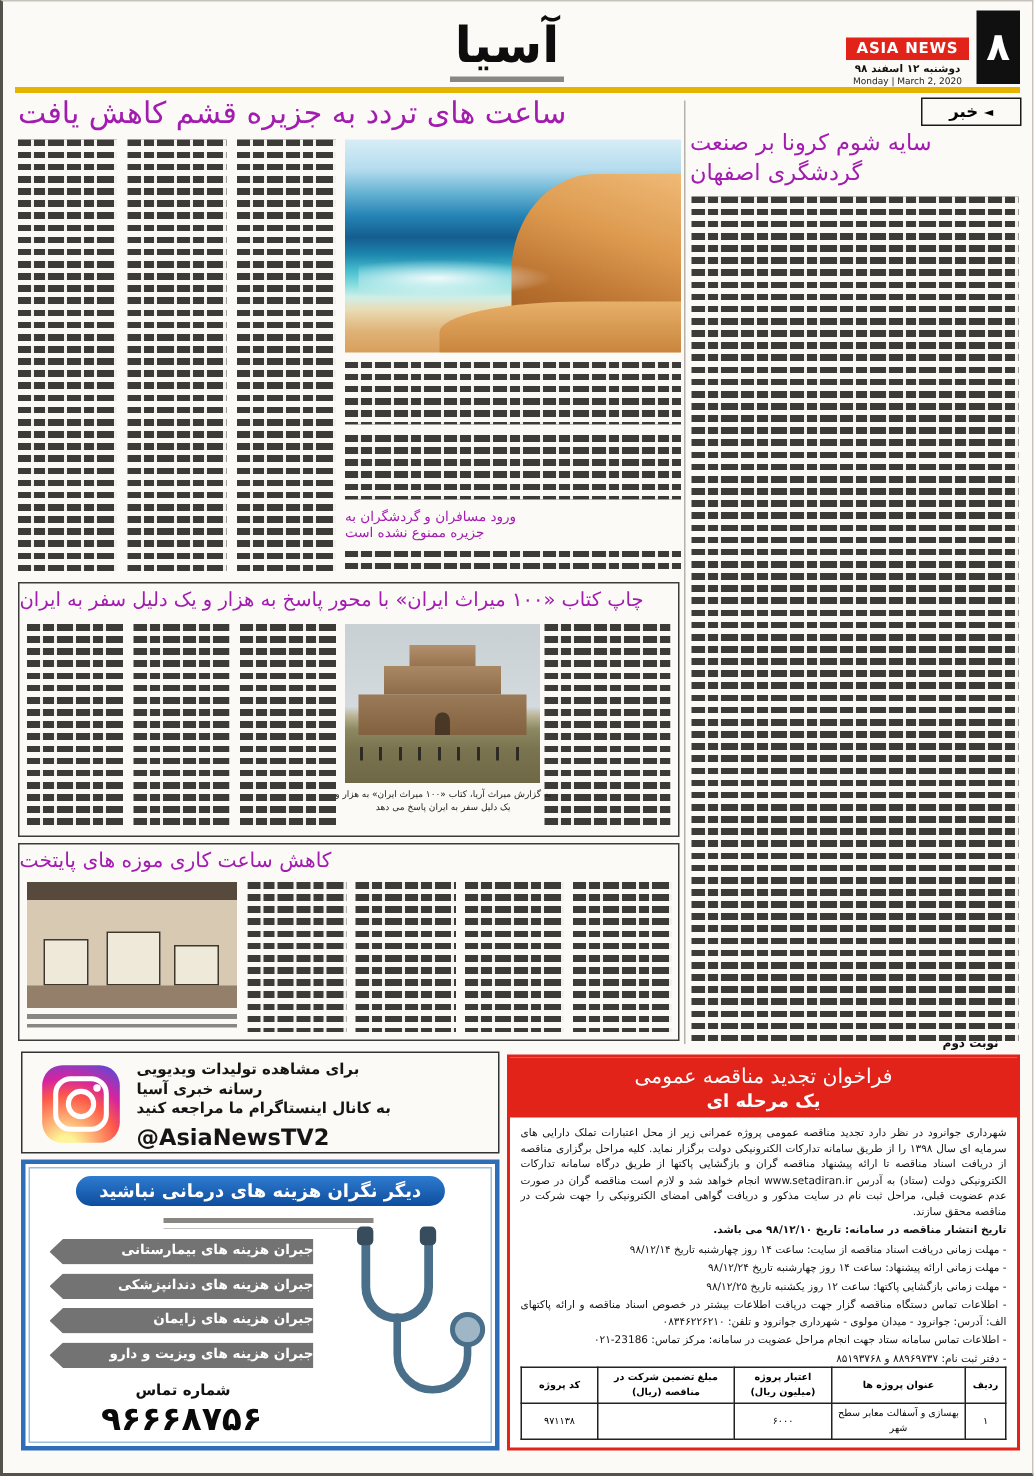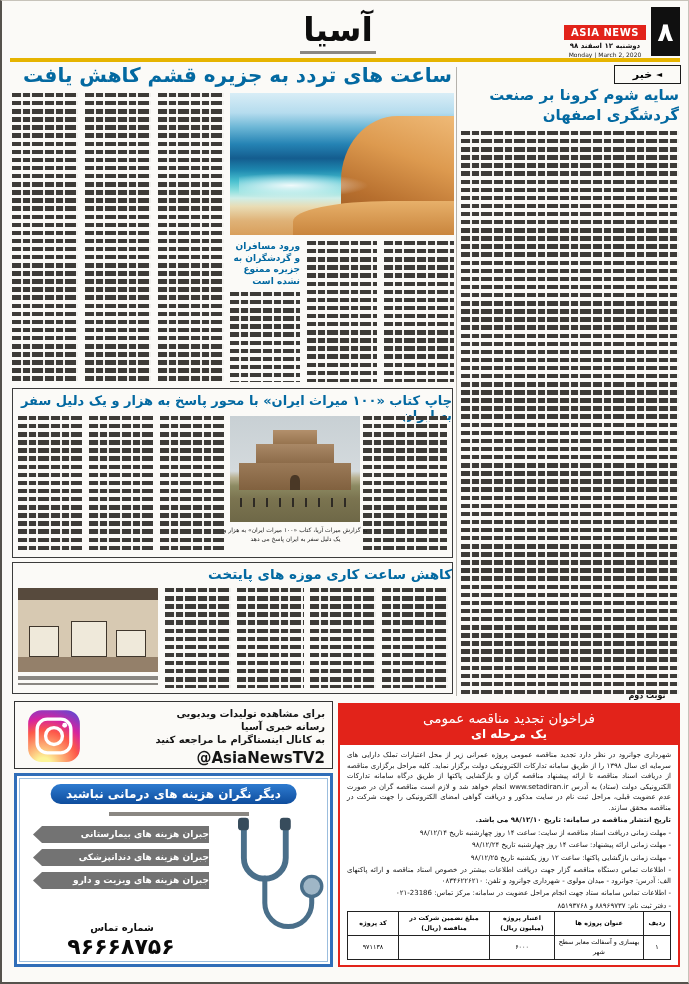--- a/index.html
+++ b/index.html
@@ -29,21 +29,21 @@
   .brandbox{background:#e2231a;color:#fff;font-weight:bold;font-size:10px;line-height:15px;
             text-align:center;letter-spacing:.5px;}
   .rule-y{background:#e6b400;}
   .divider{background:#b5b2ac;}
 
   
   .tab{border:1px solid #1a1a1a;display:flex;align-items:center;justify-content:center;gap:4px;
        direction:rtl;font-size:11px;font-weight:bold;background:#fbfaf7;}
   .tab .ic{font-size:8px;line-height:1;}
 
-  .hl{font-weight:bold;color:#0369a1;direction:rtl;text-align:right;}
+  .hl{font-weight:normal;color:#a21caf;direction:rtl;text-align:left;}
 
   .boxed{border:1px solid #3c3c3c;box-sizing:border-box;background:#fbfaf7;}
 
   
   .photo-beach{background:linear-gradient(180deg,#d8edf6 0%,#b5dcee 14%,#6db7d6 24%,#2583b4 36%,
       #145d8f 46%,#1d86ae 54%,#49c0cf 62%,#8fe0df 69%,#cfeee8 74%,#e9dcb4 80%,#dfb277 90%,#d89f5c 100%);
       position:relative;overflow:hidden;}
   .cliff{position:absolute;right:-12px;top:16%;width:56%;height:76%;
       background:linear-gradient(200deg,#f0bc7a 0%,#dd9a4f 40%,#b76f2e 75%,#9a5a24 100%);
       border-radius:45% 0 0 12% / 60% 0 0 10%;}
@@ -60,21 +60,21 @@
   .zig-door{position:absolute;left:46%;bottom:30%;width:8%;height:14%;background:#4a3826;border-radius:40% 40% 0 0;}
   .zig-people{position:absolute;bottom:14%;left:8%;right:8%;height:9%;
       background:repeating-linear-gradient(90deg,#2e2a24 0 2px, rgba(0,0,0,0) 2px 13px);}
 
   .photo-museum{background:#d7c9b2;position:relative;overflow:hidden;}
   .mus-ceiling{position:absolute;top:0;left:0;right:0;height:14%;background:#574a3d;}
   .mus-floor{position:absolute;bottom:0;left:0;right:0;height:18%;background:#94806a;}
   .vitrine{position:absolute;background:#efe9da;border:1px solid #3f362c;}
 
   
-  .igtxt{direction:rtl;text-align:right;color:#151515;}
+  .igtxt{direction:rtl;text-align:left;color:#151515;}
   .igline{font-size:10px;font-weight:bold;line-height:13px;}
   .ighandle{font-size:15px;font-weight:bold;direction:ltr;margin-top:3px;}
 
   
   .adbox{border:3px solid #2f6db8;box-sizing:border-box;background:#fff;
          box-shadow:inset 0 0 0 2px #fff, inset 0 0 0 3px #9cbede;}
   .adtitle{background:linear-gradient(180deg,#2e7bd0,#0e4d9d);border-radius:14px;color:#fff;
            font-weight:bold;font-size:12px;padding:3px 16px;white-space:nowrap;direction:rtl;}
   .ribbon{background:#737373;color:#fff;font-size:9px;font-weight:bold;line-height:17px;height:17px;
           text-align:right;direction:rtl;margin-bottom:6px;
@@ -132,21 +132,21 @@
     <div class="cliff2"></div>
     <div class="foam"></div>
   </div>
 
   <div class="abs cols" style="left:10px;top:92px;width:212px;height:289px;">
     <div class="ft"></div>
     <div class="ft"></div>
     <div class="ft"></div>
   </div>
 
-  <div class="abs cols" style="left:228px;top:240px;width:224px;height:141px;">
+  <div class="abs cols" style="left:228px;top:240px;width:224px;height:141px;flex-direction:column;">
     <div class="ft"></div>
     <div class="ft"></div>
     <div class="col-stack">
       <div class="hl" style="font-size:9px;line-height:1.3;">
         <div>ورود مسافران و گردشگران به</div>
         <div>جزیره ممنوع نشده است</div>
       </div>
       <div class="ft grow"></div>
     </div>
   </div>
@@ -218,20 +218,21 @@
     </div>
   </div>
 
   <div class="abs adbox" style="left:12px;top:772px;width:319px;height:194px;padding-left:12px;">
     <div class="abs adtitle" style="left:50%;top:8px;transform:translateX(-50%);">دیگر نگران هزینه های درمانی نباشید</div>
     <div class="abs ft-light" style="left:92px;top:36px;width:140px;height:7px;"></div>
 
     <div class="abs" style="left:16px;top:50px;width:176px;">
       <div class="ribbon">جبران هزینه های بیمارستانی</div>
       <div class="ribbon">جبران هزینه های دندانپزشکی</div>
+      <div class="ribbon">جبران هزینه های زایمان</div>
       <div class="ribbon">جبران هزینه های ویزیت و دارو</div>
     </div>
 
     <div class="abs" style="left:196px;top:40px;width:112px;height:134px;">
       <svg viewBox="0 0 120 160" width="112" height="134">
         <path d="M30 12 v38 a25 25 0 0 0 50 0 V12" fill="none" stroke="#4a6f8a" stroke-width="7" stroke-linecap="round"></path>
         <path d="M55 74 v30 a28 28 0 0 0 56 0 v-12" fill="none" stroke="#4a6f8a" stroke-width="6" stroke-linecap="round"></path>
         <circle cx="111" cy="84" r="12" fill="#9fb6c6" stroke="#4a6f8a" stroke-width="4"></circle>
         <rect x="23" y="2" width="13" height="15" rx="4" fill="#374c5c"></rect>
         <rect x="73" y="2" width="13" height="15" rx="4" fill="#374c5c"></rect>

